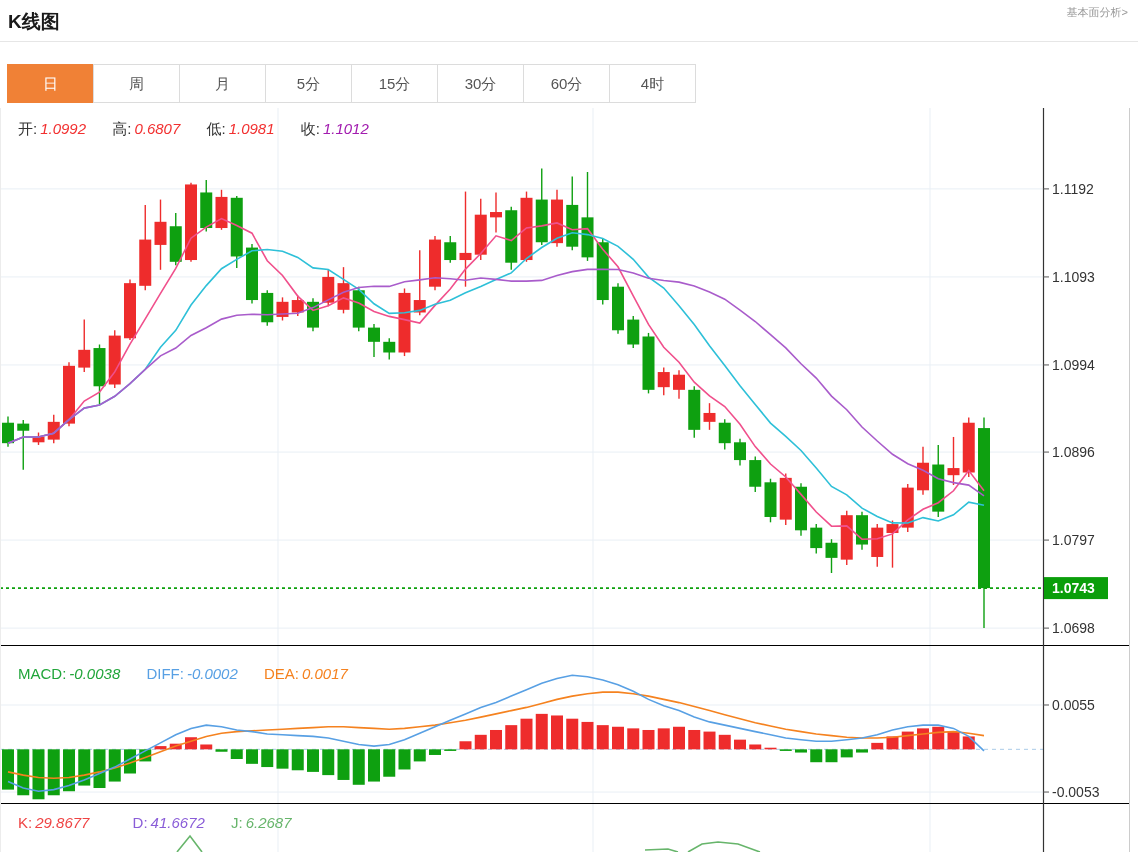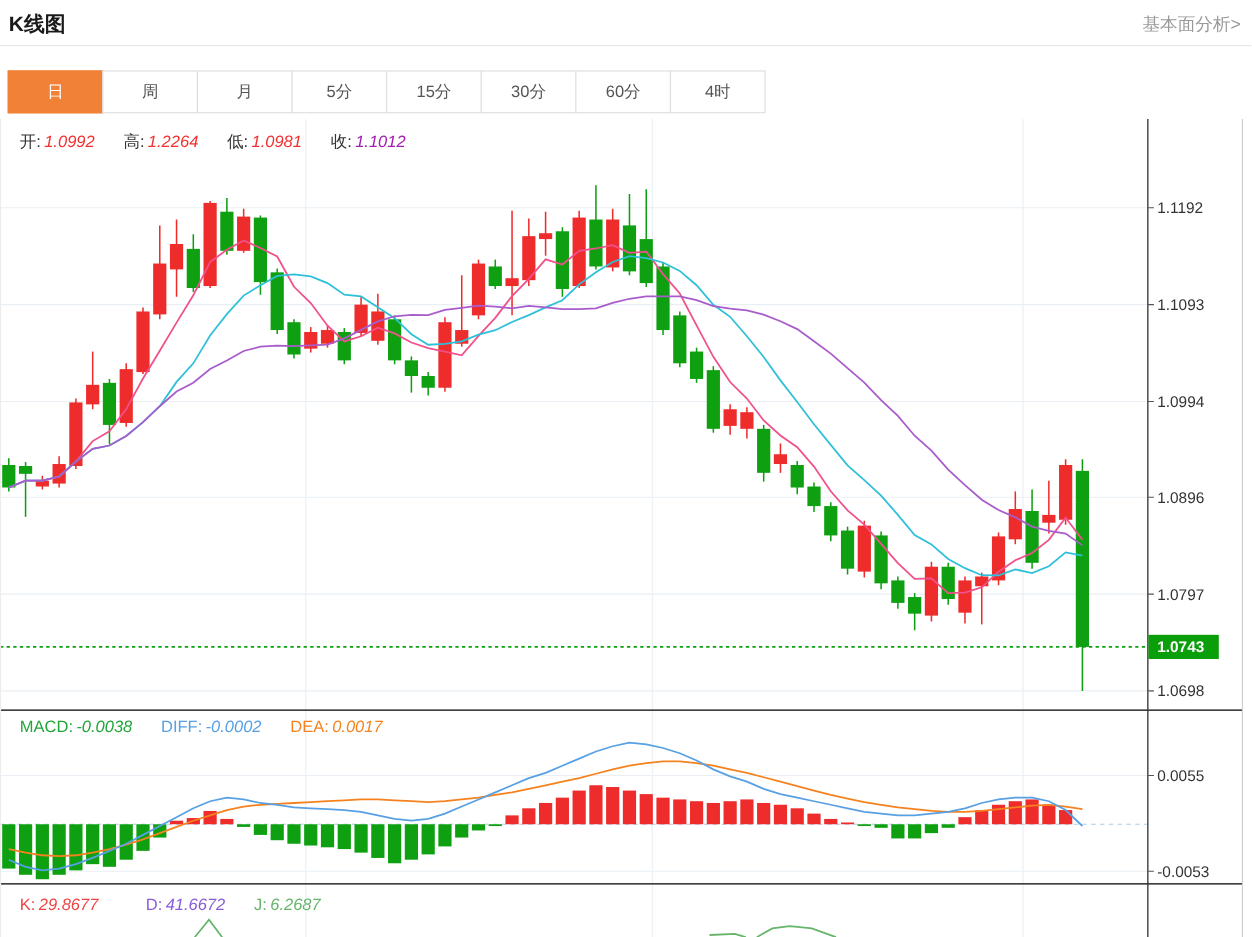--- a/index.html
+++ b/index.html
@@ -1,35 +1,35 @@
 <!DOCTYPE html>
 <html><head>
 <meta charset="utf-8">
 <style>
   html,body{margin:0;padding:0;background:#fff;}
   .page{position:relative;width:1138px;height:852px;background:#fff;overflow:hidden;
         font-family:"Liberation Sans","DejaVu Sans",sans-serif;}
   .title{position:absolute;left:8px;top:9px;font-size:19px;font-weight:bold;color:#1a1a1a;}
-  .fund-link{position:absolute;right:10px;top:12px;font-size:16px;color:#999;text-decoration:none;cursor:pointer;}
+  .fund-link{position:absolute;right:10px;top:5px;font-size:11px;color:#999;text-decoration:none;cursor:pointer;}
   .divider{position:absolute;left:0;top:41px;width:1138px;height:1px;background:#e6e6e6;}
   .tabs{position:absolute;left:7px;top:64px;display:flex;}
   .tab{width:87px;height:39px;line-height:37px;text-align:center;font-size:15px;color:#555;
        background:#fff;border:1px solid #dcdcdc;margin-left:-1px;padding:0;cursor:pointer;
        font-family:inherit;box-sizing:border-box;}
   .tab:first-child{margin-left:0;}
   .tab.active{background:#f08136;border-color:#f08136;color:#fff;}
   .chart-wrap{position:absolute;left:0;top:108px;width:1138px;height:744px;}
   #chart-svg{position:absolute;left:0;top:0;}
   .legend{position:absolute;left:18px;font-size:15px;white-space:nowrap;pointer-events:none;}
   .legend .li{margin-right:22px;}
   .legend .lab{color:#333;}
   .legend .val{margin-left:3px;font-style:italic;}
   .row-ohlc{top:12px;}
   .row-ma{top:34px;}
-  .row-macd{top:544px;}
+  .row-macd{top:557px;}
   .row-kdj{top:706px;}
 </style>
 </head>
 <body>
 
 <div class="page">
   <div class="title">K线图</div>
   <a class="fund-link">基本面分析&gt;</a>
   <div class="divider"></div>
 
@@ -301,21 +301,21 @@
           <text x="1052" y="689.0390143737167" font-size="14" fill="#333333">-0.0053</text>
         </g>
         <g>
           <rect x="1044" y="469.09933774834474" width="64" height="22" fill="#0a9e0a"></rect>
           <text x="1052" y="485.09933774834474" font-size="14" font-weight="bold" fill="#ffffff">1.0743</text>
         </g>
       </svg>
 
     <div class="legend row-ohlc">
       <span class="li"><span class="lab">开:</span><span class="val" style="color: rgb(242, 48, 48);">1.0992</span></span>
-      <span class="li"><span class="lab">高:</span><span class="val" style="color: rgb(242, 48, 48);">1.2264</span></span>
+      <span class="li"><span class="lab">高:</span><span class="val" style="color: rgb(242, 48, 48);">0.6807</span></span>
       <span class="li"><span class="lab">低:</span><span class="val" style="color: rgb(242, 48, 48);">1.0981</span></span>
       <span class="li"><span class="lab">收:</span><span class="val" style="color: #a21caf;">1.1012</span></span>
     </div>
 
 
     <div class="legend row-macd">
       <span class="li" style="color: rgb(33, 165, 58);"><span>MACD:</span><span class="val">-0.0038</span></span>
       <span class="li" style="color: rgb(88, 160, 228);"><span>DIFF:</span><span class="val">-0.0002</span></span>
       <span class="li" style="color: rgb(245, 130, 31);"><span>DEA:</span><span class="val">0.0017</span></span>
     </div>

